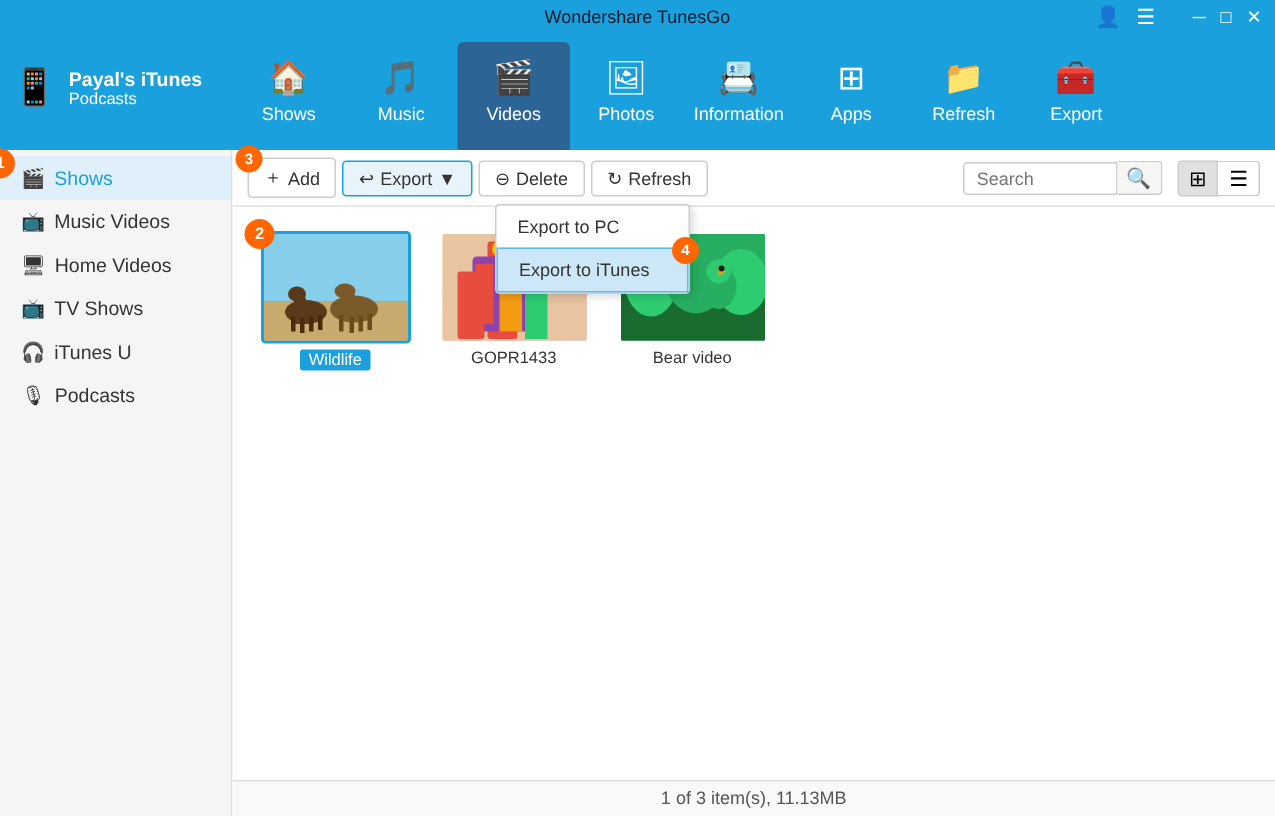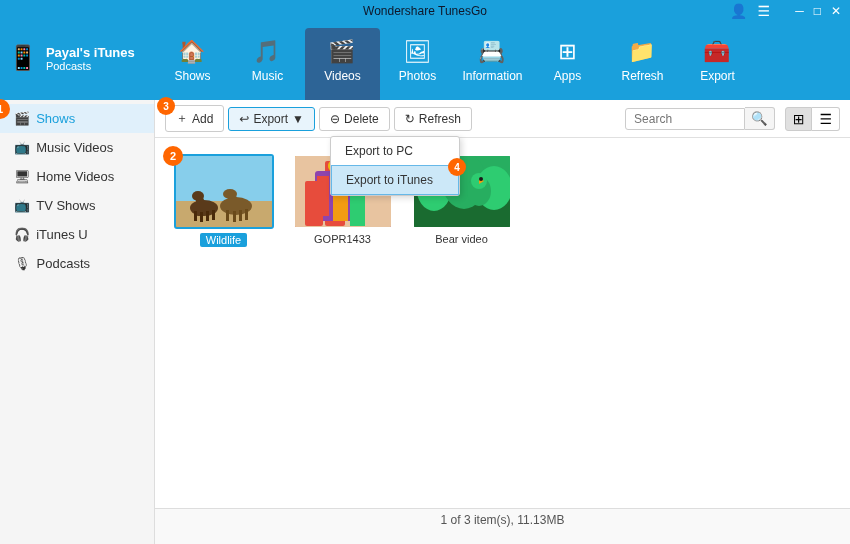--- a/index.html
+++ b/index.html
@@ -141,21 +141,21 @@
     .toolbar-search {
       margin-left: auto;
       display: flex;
       align-items: center;
     }
     .search-input {
       border: 1px solid #ccc;
       border-radius: 3px 0 0 3px;
       padding: 3px 8px;
       font-size: 12px;
-      width: 120px;
+      width: 103px;
       outline: none;
     }
     .search-btn {
       border: 1px solid #ccc;
       border-left: none;
       border-radius: 0 3px 3px 0;
       padding: 3px 6px;
       background: #f5f5f5;
       cursor: pointer;
     }
@@ -249,21 +249,21 @@
     }
 
     
     .status-bar {
       border-top: 1px solid #ddd;
       padding: 4px 10px;
       font-size: 12px;
       color: #555;
       text-align: center;
       background: #f9f9f9;
-      height: 36px;
+      height: 24px;
     }
 
     
     .horse-scene {
       background: linear-gradient(180deg, #87CEEB 0%, #87CEEB 50%, #b8860b 50%, #8B6914 100%);
       width: 100%;
       height: 100%;
       position: relative;
     }
     .dress-scene {

